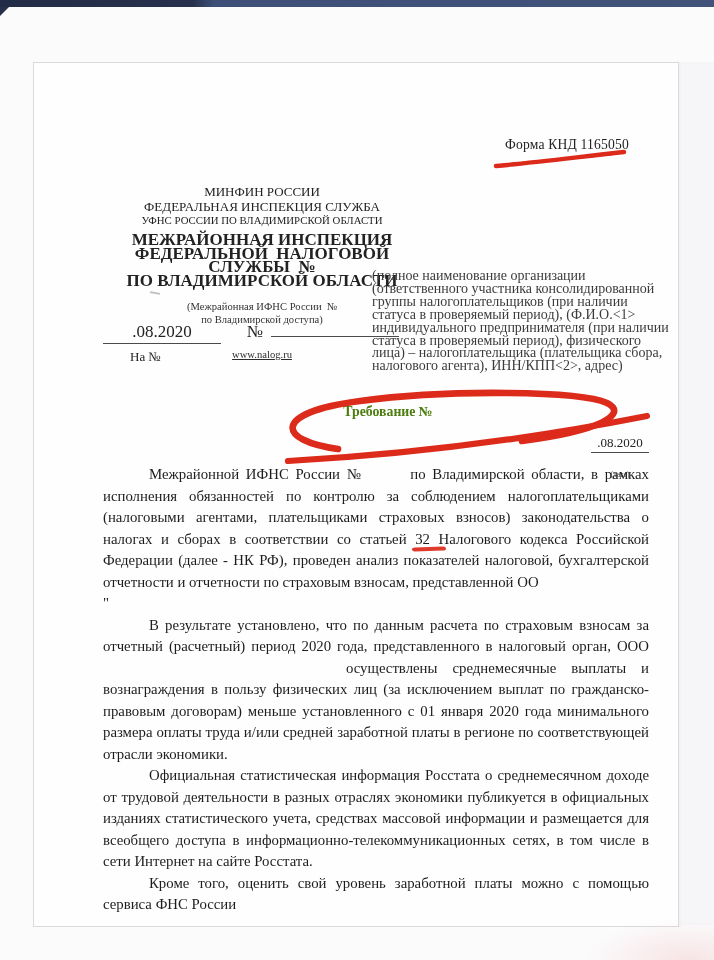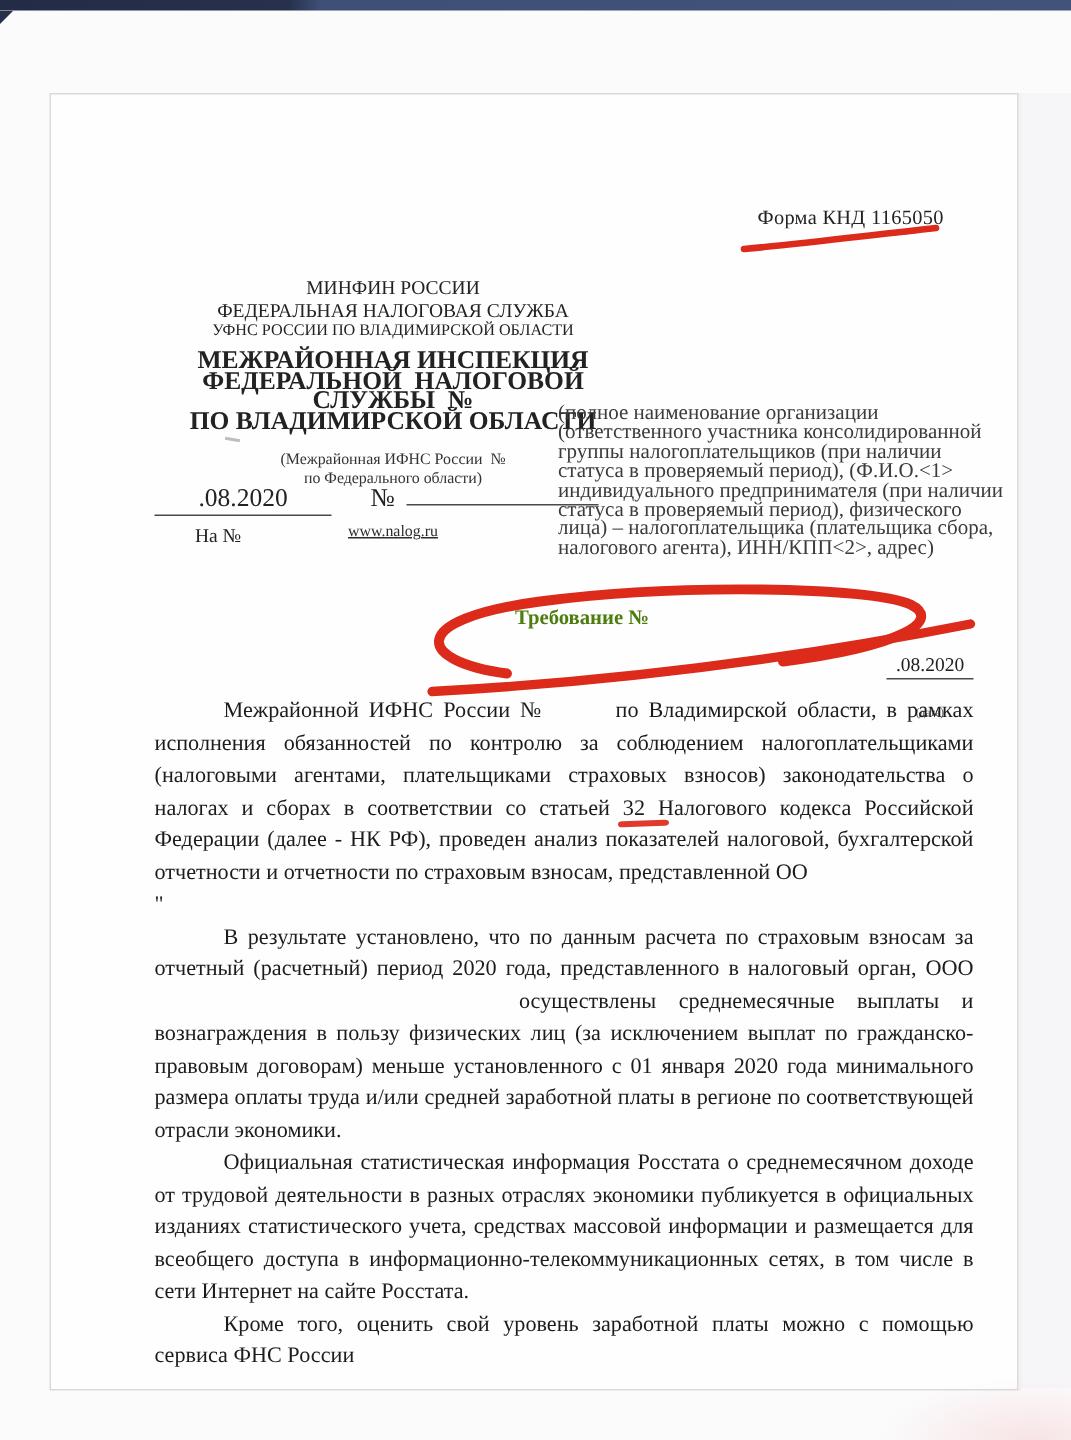--- a/index.html
+++ b/index.html
@@ -90,30 +90,30 @@
 <div class="sheet"></div>
 
 <div class="abs form-code">Форма КНД 1165050</div>
 <svg class="abs swoosh-svg" width="140" height="22" viewBox="0 0 140 22">
   <path class="stroke-red" d="M4 18 C 38 15, 78 10, 132 4" stroke-width="4.4"></path>
   <path class="stroke-red" d="M10 17 C 45 14, 80 10, 120 6" stroke-width="2.6"></path>
 </svg>
 
 <div class="abs issuer">
   <div class="l1">МИНФИН РОССИИ</div>
-  <div class="l1">ФЕДЕРАЛЬНАЯ НАЛОГОВАЯ СЛУЖБА</div>
+  <div class="l1">ФЕДЕРАЛЬНАЯ ИНСПЕКЦИЯ СЛУЖБА</div>
   <div class="l3">УФНС РОССИИ ПО ВЛАДИМИРСКОЙ ОБЛАСТИ</div>
   <div class="bold-block">
     <div>МЕЖРАЙОННАЯ ИНСПЕКЦИЯ</div>
     <div>ФЕДЕРАЛЬНОЙ&nbsp; НАЛОГОВОЙ СЛУЖБЫ &nbsp;№</div>
     <div>ПО ВЛАДИМИРСКОЙ ОБЛАСТИ</div>
   </div>
   <div class="small-block">
     <div>(Межрайонная ИФНС России &nbsp;№</div>
-    <div>по Федерального области)</div>
+    <div>по Владимирской доступа)</div>
   </div>
   <div class="site">www.nalog.ru</div>
 </div>
 
 <div class="abs artifact-dash"></div>
 
 <div class="abs addressee">(полное наименование организации (ответственного участника консолидированной группы налогоплательщиков (при наличии статуса в проверяемый период), (Ф.И.О.&lt;1&gt; индивидуального предпринимателя (при наличии статуса в проверяемый период), физического лица) – налогоплательщика (плательщика сбора, налогового агента), ИНН/КПП&lt;2&gt;, адрес)</div>
 
 <div class="abs outgoing">
   <span class="u-field out-date">.08.2020</span><span class="no-sign">№</span><span class="u-field out-num"></span>

